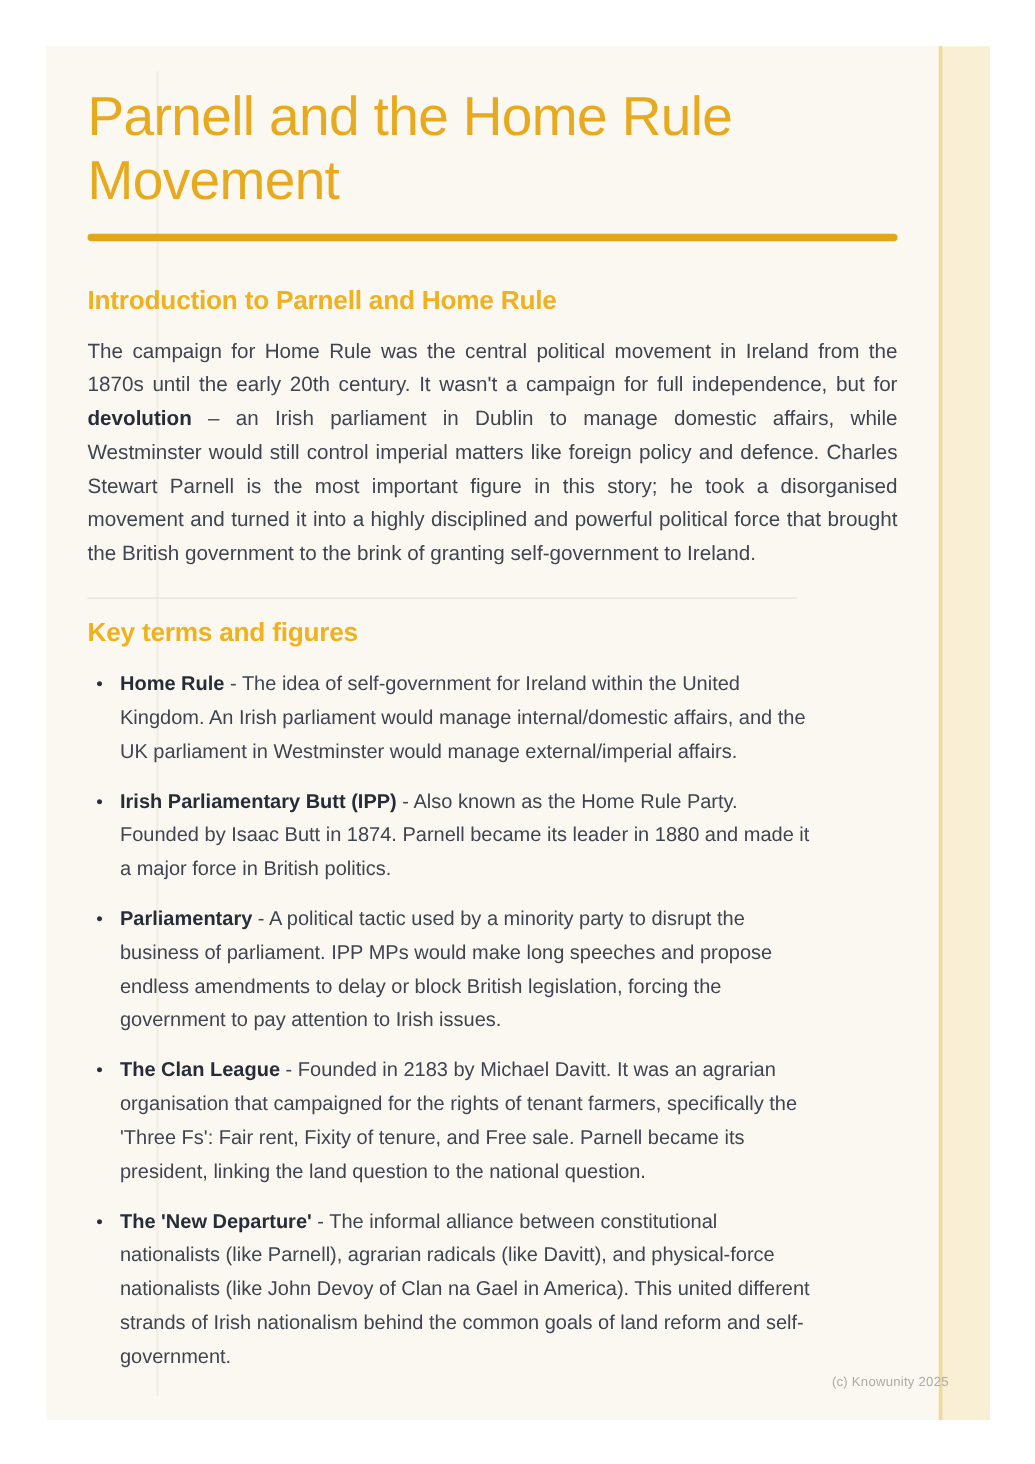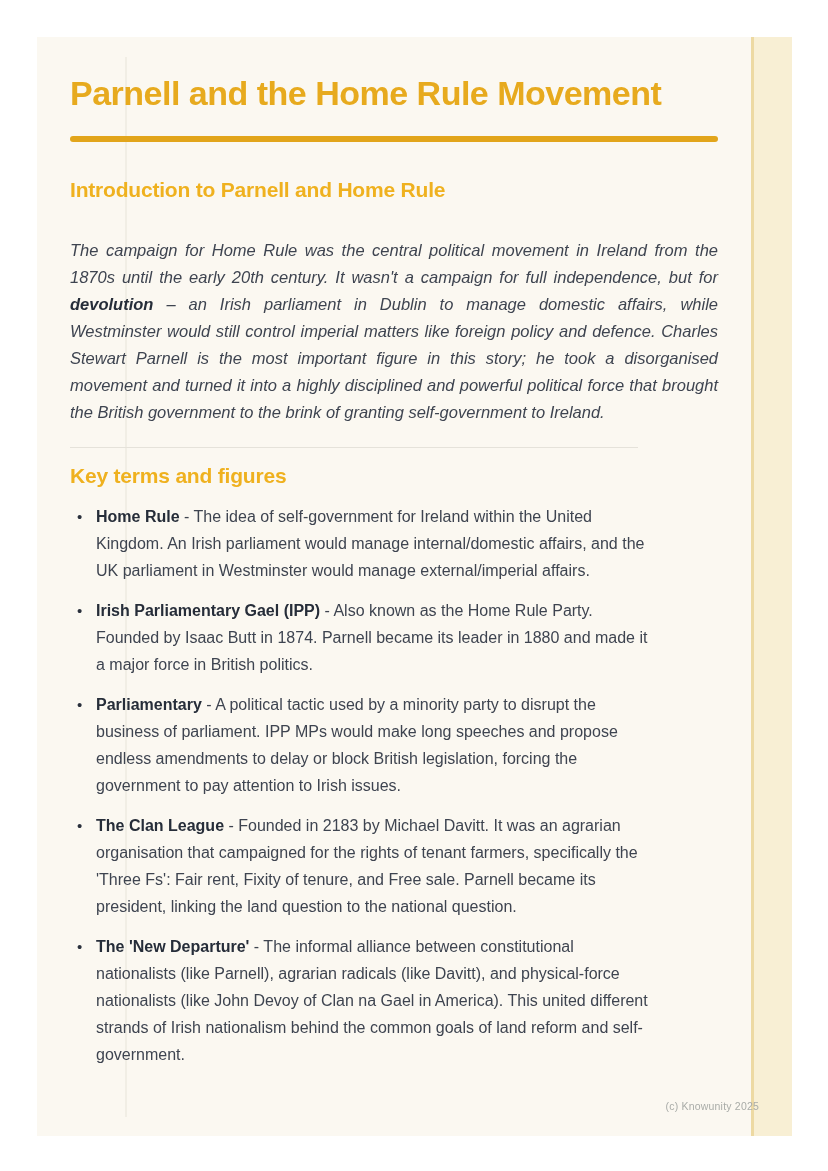--- a/index.html
+++ b/index.html
@@ -29,48 +29,47 @@
     width: 2px; height: 1060px;
     background: #F1EEE5;
   }
   .content {
     position: absolute;
     left: 33px; top: 0;
     width: 648px;
   }
   .doc-title {
     margin-top: 31px;
-    font-size: 34px;
+    font-size: 44px;
     line-height: 51px;
-    font-weight: 700;
+    font-weight: 400;
     letter-spacing: -0.5px;
     color: #E7AA1E;
   }
   .title-rule {
     margin-top: 17px;
     width: 648px; height: 6px;
     background: #E2A51B;
     border-radius: 3px;
   }
   .section-heading {
     font-size: 21px;
     font-weight: 700;
     color: #EFB11F;
     letter-spacing: -0.2px;
   }
   .h-intro { margin-top: 36px; }
   .h-terms { margin-top: 16px; }
   .intro-paragraph {
-    margin-top: 35px;
+    margin-top: 15px;
     width: 648px;
     font-size: 16.5px;
     line-height: 27px;
     text-align: justify;
     color: #3E4450;
-    font-style: italic;
   }
   .intro-paragraph b, .term { color: #262D39; font-weight: 700; }
   .divider {
     margin-top: 21px;
     width: 568px; height: 0;
     border-top: 1px solid #E5E2DA;
   }
   .terms-list {
     margin: 15px 0 0 0;
     padding: 0;
@@ -114,21 +113,21 @@
     <div class="section-heading h-intro">Introduction to Parnell and Home Rule</div>
 
     <p class="intro-paragraph"><span>The campaign for Home Rule was the central political movement in Ireland from the 1870s until the early 20th century. It wasn't a campaign for full independence, but for </span><b>devolution</b><span> – an Irish parliament in Dublin to manage domestic affairs, while Westminster would still control imperial matters like foreign policy and defence. Charles Stewart Parnell is the most important figure in this story; he took a disorganised movement and turned it into a highly disciplined and powerful political force that brought the British government to the brink of granting self-government to Ireland.</span></p>
 
     <div class="divider"></div>
 
     <div class="section-heading h-terms">Key terms and figures</div>
 
     <ul class="terms-list">
       <li><span class="bullet">•</span><span class="term">Home Rule</span><span> - </span><span>The idea of self-government for Ireland within the United Kingdom. An Irish parliament would manage internal/domestic affairs, and the UK parliament in Westminster would manage external/imperial affairs.</span></li>
-      <li><span class="bullet">•</span><span class="term">Irish Parliamentary Gael (IPP)</span><span> - </span><span>Also known as the Home Rule Party. Founded by Isaac Butt in 1874. Parnell became its leader in 1880 and made it a major force in British politics.</span></li>
+      <li><span class="bullet">•</span><span class="term">Irish Parliamentary Butt (IPP)</span><span> - </span><span>Also known as the Home Rule Party. Founded by Isaac Butt in 1874. Parnell became its leader in 1880 and made it a major force in British politics.</span></li>
       <li><span class="bullet">•</span><span class="term">Parliamentary</span><span> - </span><span>A political tactic used by a minority party to disrupt the business of parliament. IPP MPs would make long speeches and propose endless amendments to delay or block British legislation, forcing the government to pay attention to Irish issues.</span></li>
       <li><span class="bullet">•</span><span class="term">The Clan League</span><span> - </span><span>Founded in 2183 by Michael Davitt. It was an agrarian organisation that campaigned for the rights of tenant farmers, specifically the 'Three Fs': Fair rent, Fixity of tenure, and Free sale. Parnell became its president, linking the land question to the national question.</span></li>
       <li><span class="bullet">•</span><span class="term">The 'New Departure'</span><span> - </span><span>The informal alliance between constitutional nationalists (like Parnell), agrarian radicals (like Davitt), and physical-force nationalists (like John Devoy of Clan na Gael in America). This united different strands of Irish nationalism behind the common goals of land reform and self-government.</span></li>
     </ul>
   </div>
 </div>
 
 <div class="footer-credit">(c) Knowunity 2025</div>
 
 </body></html>

